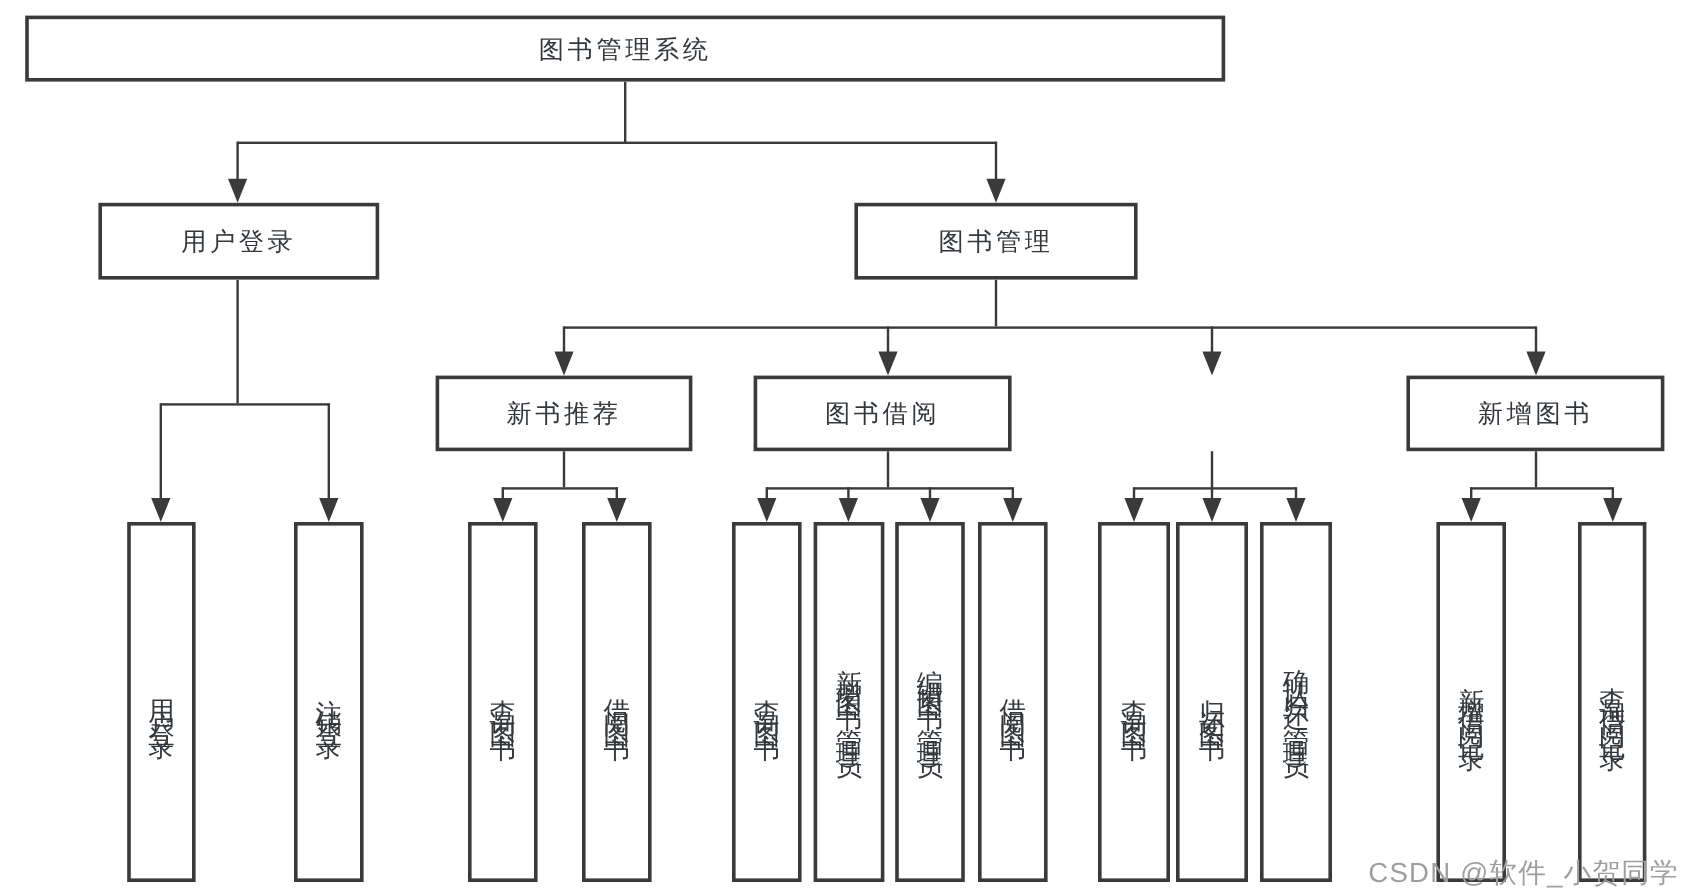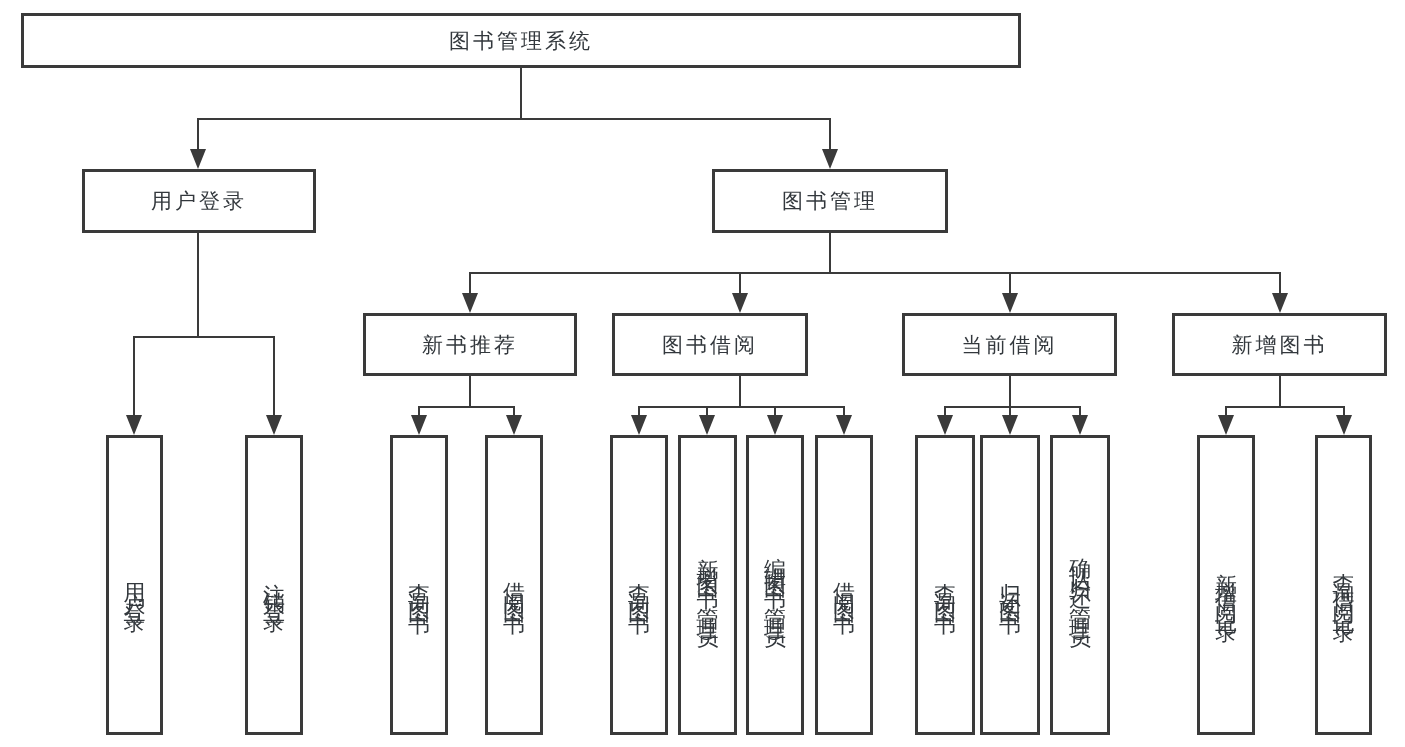--- a/index.html
+++ b/index.html
@@ -128,25 +128,22 @@
   <div class="box l2" style="left:82px;width:234px">
     <span class="hlabel">用户登录</span>
   </div>
   <div class="box l3" style="left:363px;width:214px">
     <span class="hlabel">新书推荐</span>
   </div>
 
   <div class="box l2" style="left:712px;width:236px">
     <span class="hlabel">图书管理</span>
   </div>
-  <div class="box l3" style="left:612px;width:196px">
+  <div class="box l3" style="left:628px;width:215px">
     <span class="hlabel">图书借阅</span>
-  </div>
-  <div class="box l3" style="left:902px;width:215px">
-    <span class="hlabel">当前借阅</span>
   </div>
   <div class="box l3" style="left:1172px;width:215px">
     <span class="hlabel">新增图书</span>
   </div>
 
   <div class="box leaf" style="left:106px;width:57px">
     <span class="vlabel">用户登录</span>
   </div>
   <div class="box leaf" style="left:245px;width:58px">
     <span class="vlabel">注销登录</span>
@@ -182,13 +179,14 @@
     <span class="vlabel">确认归还（管理员）</span>
   </div>
 
   <div class="box leaf" style="left:1197px;width:58px">
     <span class="vlabel">新增借阅记录</span>
   </div>
   <div class="box leaf" style="left:1315px;width:57px">
     <span class="vlabel">查询借阅记录</span>
   </div>
 
+  <div id="watermark">CSDN @软件_小贺同学</div>
 </div>
 
 </body></html>

